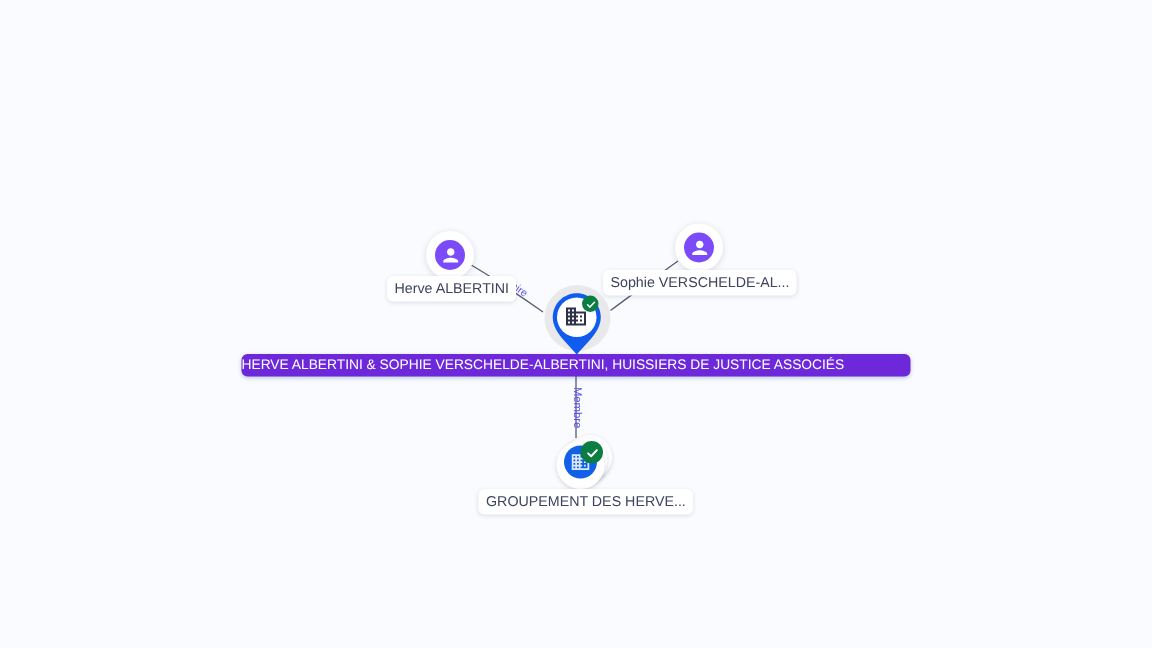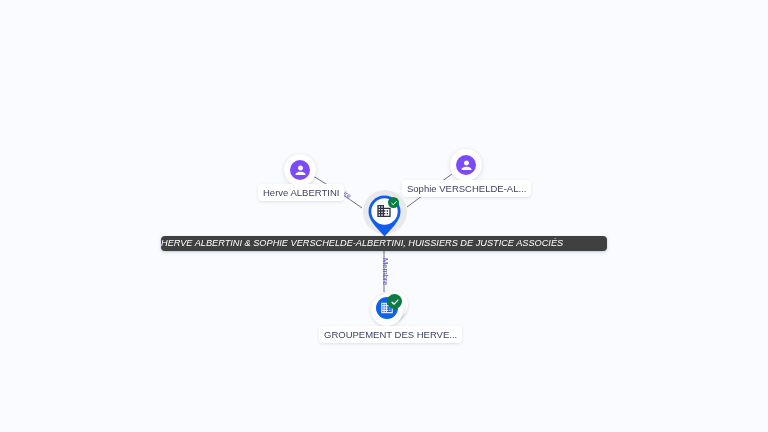--- a/index.html
+++ b/index.html
@@ -27,23 +27,23 @@
   
   .stack-c{position:absolute;border-radius:50%;background:#ffffff;
       box-shadow:0 1px 3px rgba(40,50,90,.18);}
   .grp-inner{position:absolute;border-radius:50%;background:#1160e8;
       display:flex;align-items:center;justify-content:center;}
 
   
   .lbl{position:absolute;background:#ffffff;border-radius:4px;
       color:#3e4360;white-space:nowrap;line-height:1;
       box-shadow:0 1px 3px rgba(40,50,90,.13);}
-  .lbl-main{position:absolute;background:#404040;border-radius:4px;color:#ffffff;
+  .lbl-main{position:absolute;background:#6d28d9;border-radius:4px;color:#ffffff;
       white-space:nowrap;line-height:15px;box-sizing:border-box;padding-left:5.2px;
-      box-shadow:0 1px 3px rgba(20,60,160,.28);font-style:italic;}
+      box-shadow:0 1px 3px rgba(20,60,160,.28);}
 
   .elbl{position:absolute;color:#5b4ee8;white-space:nowrap;line-height:1;
       transform-origin:center center;}
 </style>
 </head>
 <body>
 
 <div id="stage">
 
   <svg class="layer" viewBox="0 0 768 432">

